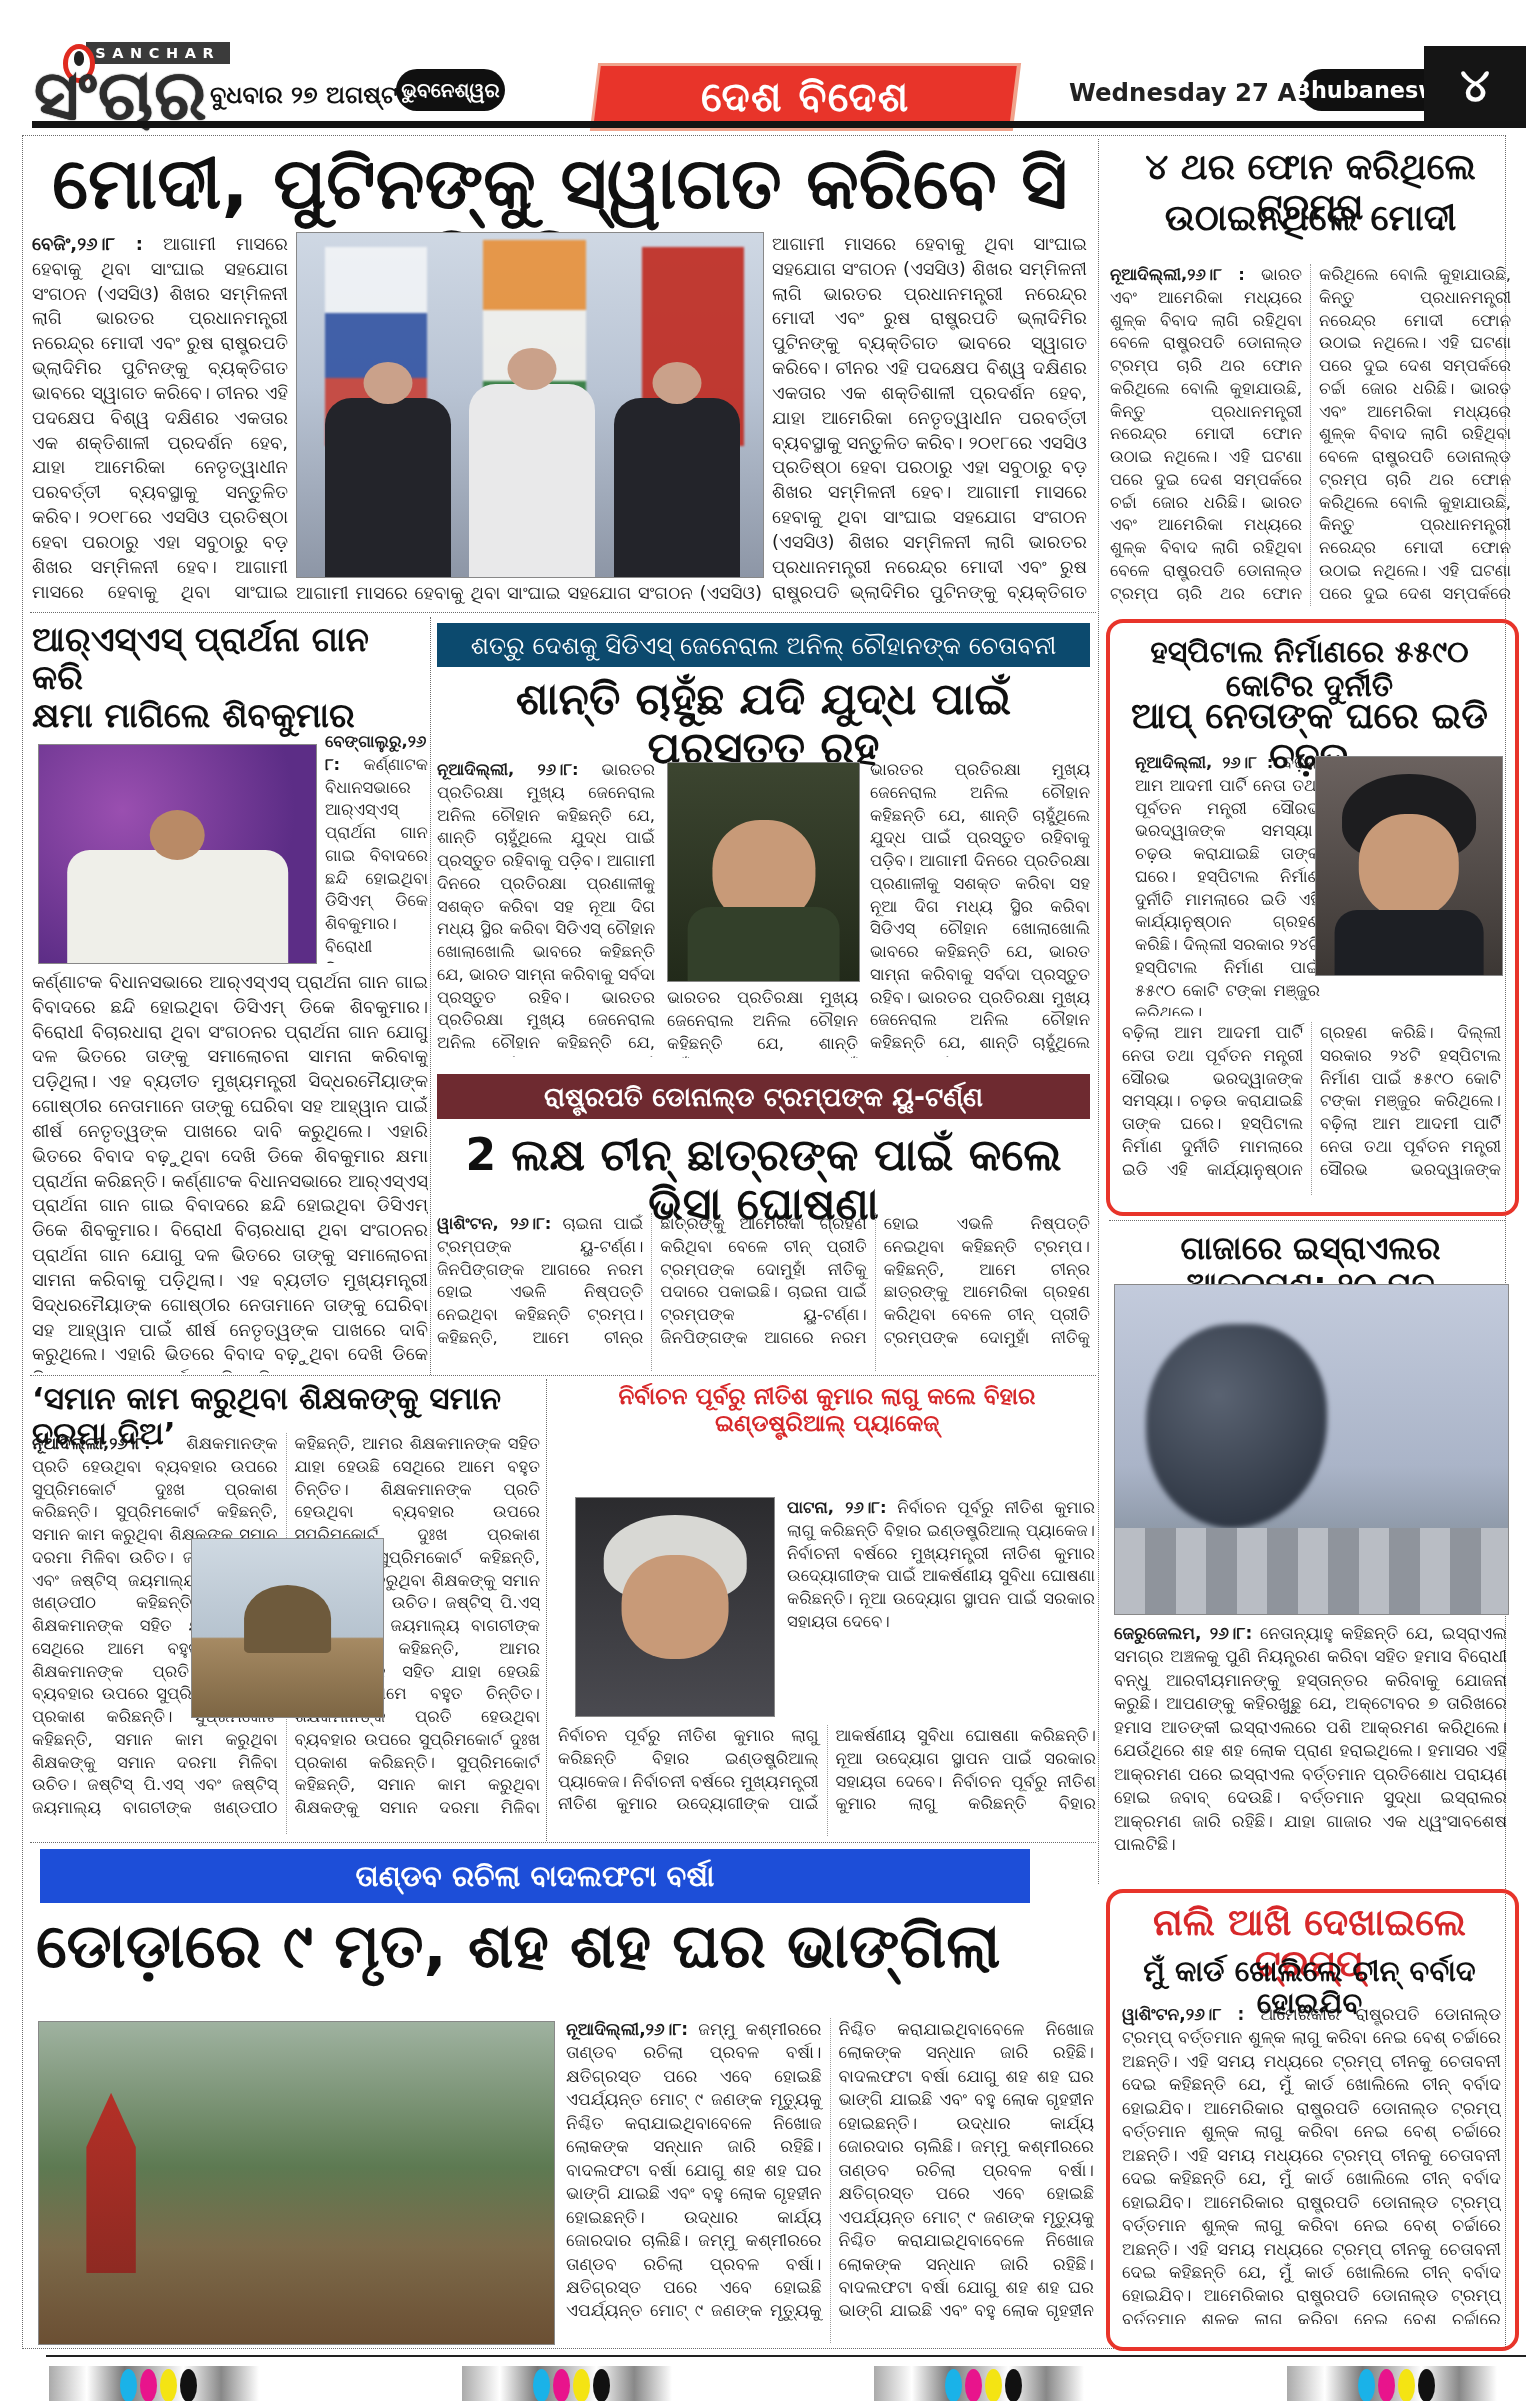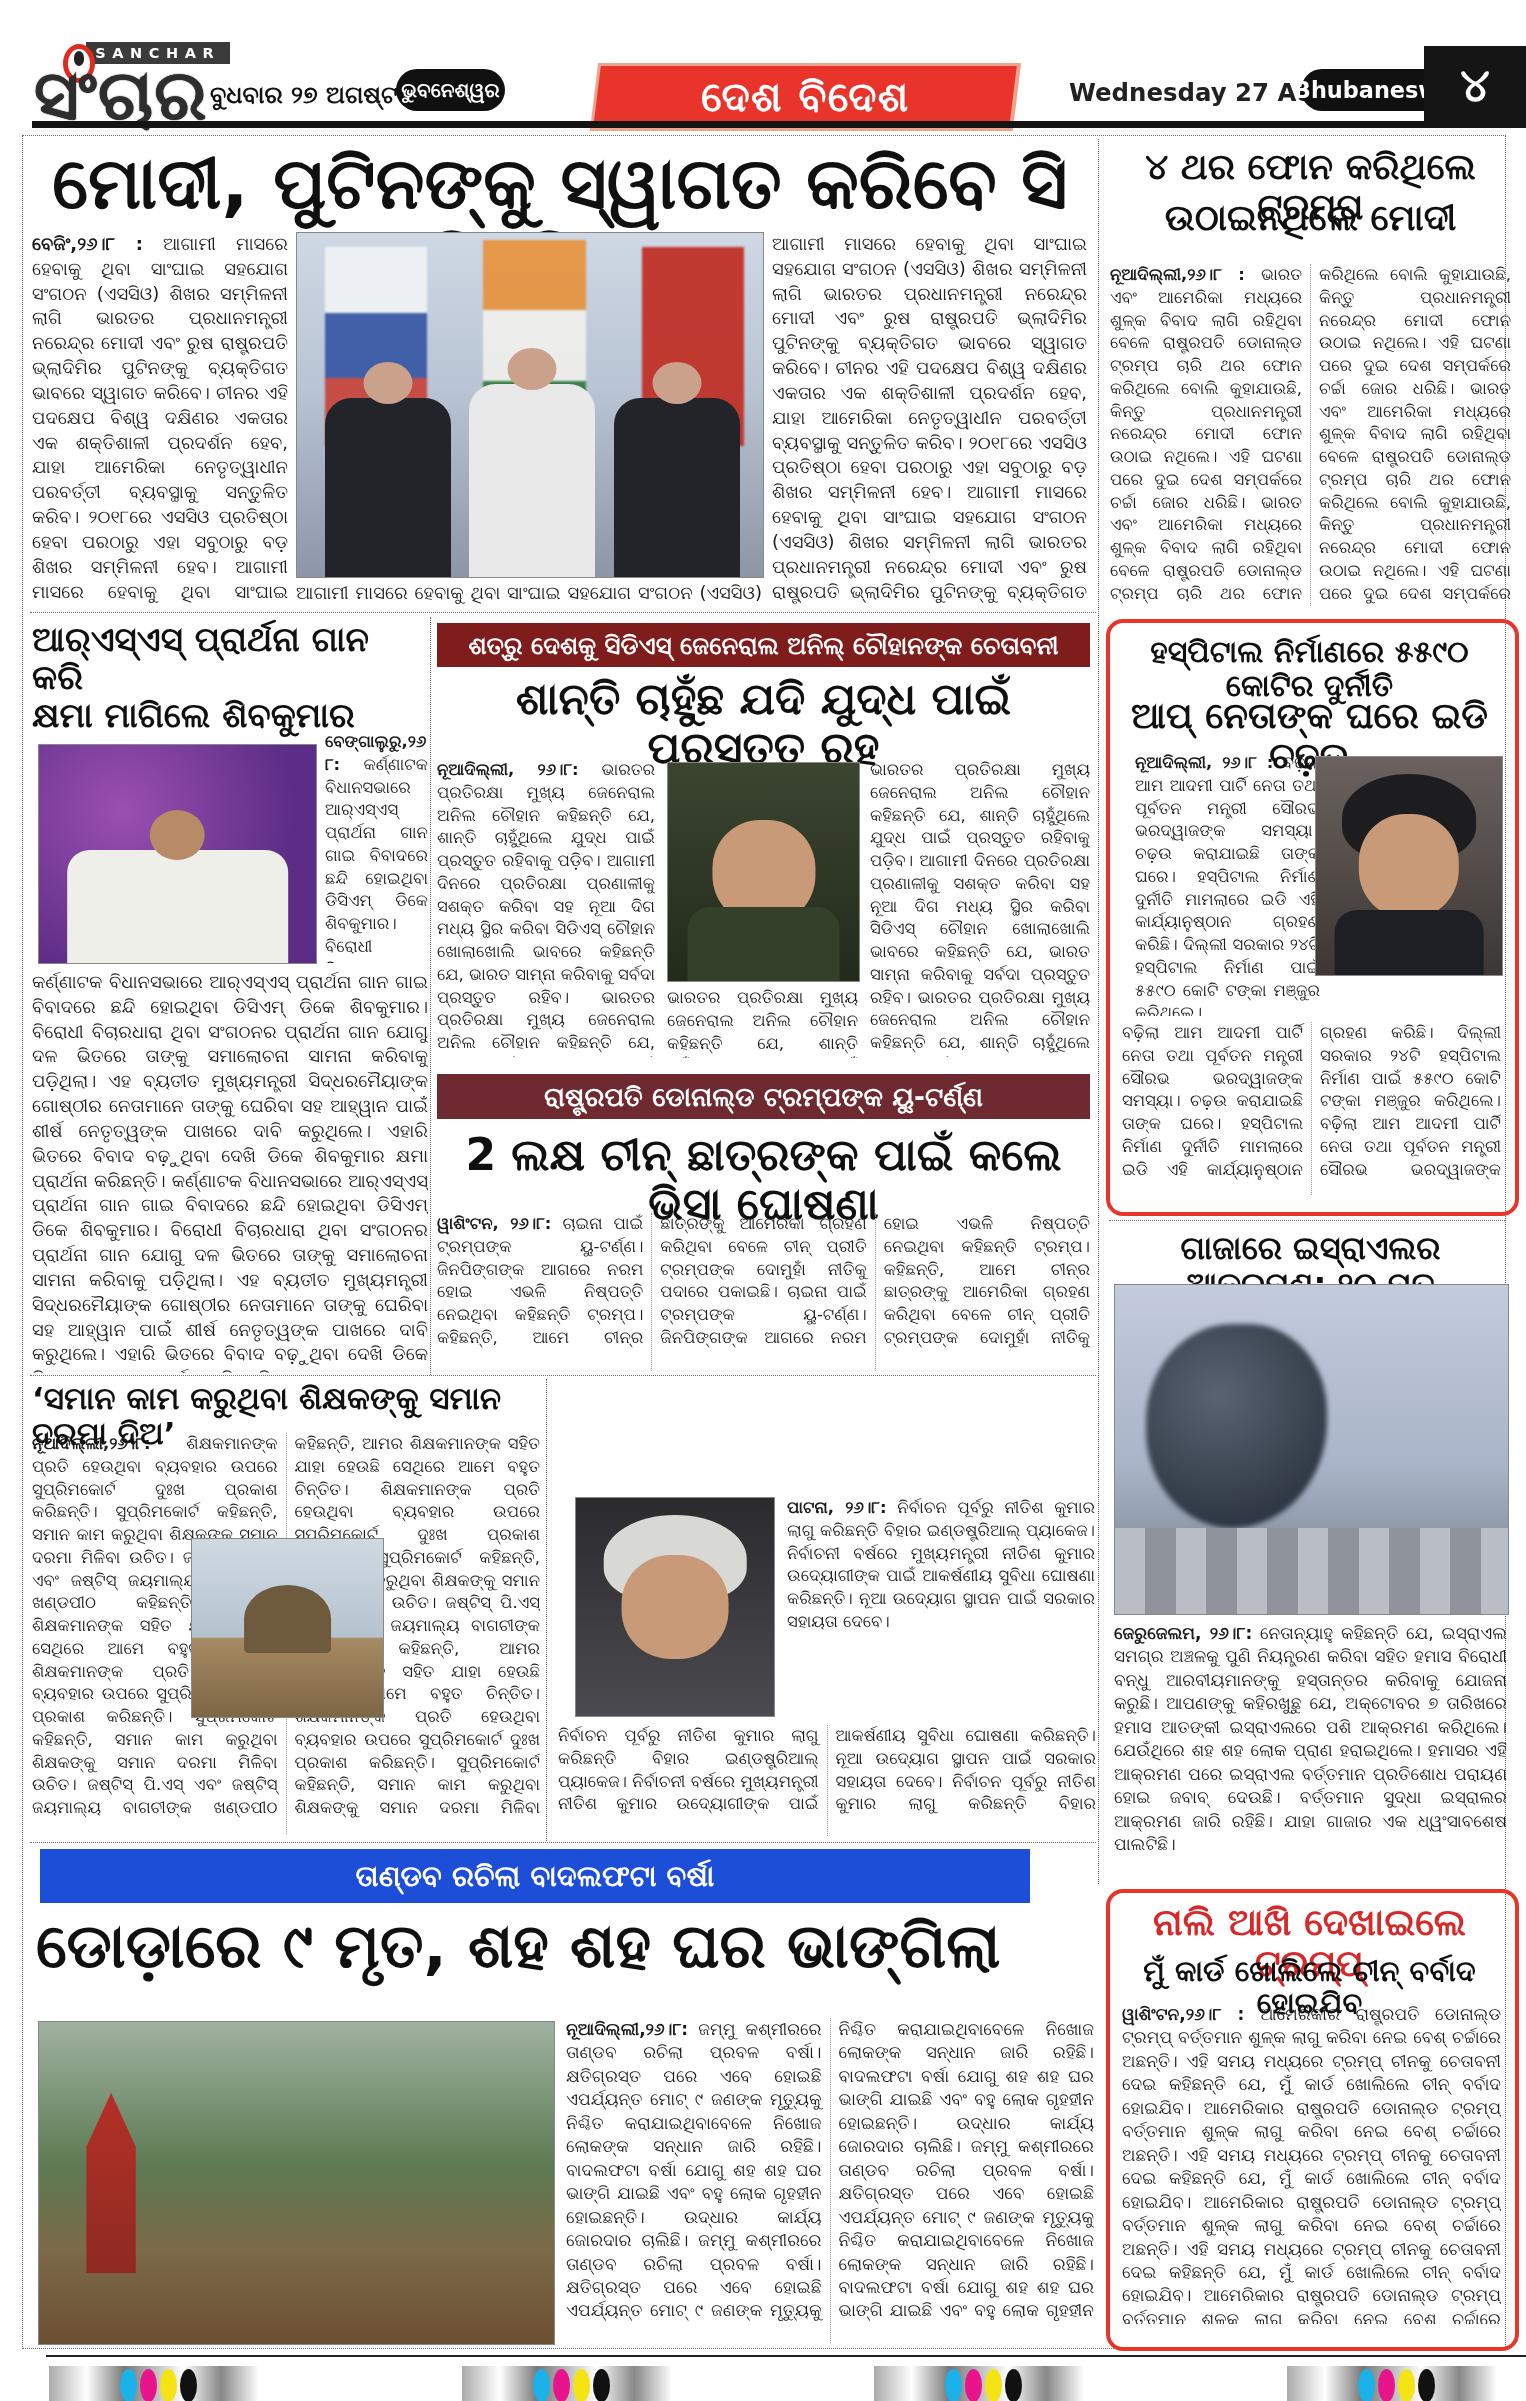--- a/index.html
+++ b/index.html
@@ -22,21 +22,21 @@
   .pageno{background:#151515;color:#fff;display:flex;align-items:center;justify-content:center;
           font-size:46px;font-weight:700;}
   .mast-rule{background:#141414;}
   
   .dotbox{border:1.3px dotted #6a6a6a;}
   .vdot{border-left:1.3px dotted #6a6a6a;}
   .hdot{border-top:1.3px dotted #6a6a6a;}
   
   .hl{font-weight:900;color:#101010;line-height:1.12;letter-spacing:0px;}
   .center{text-align:center;}
-  .kicker-bar{background:#7f1d1d;color:#fff;font-weight:700;display:flex;align-items:center;justify-content:center;}
+  .kicker-bar{background:#0c4a6e;color:#fff;font-weight:400;display:flex;align-items:center;justify-content:center;}
   .kicker-maroon{background:#6e2a30;color:#fff;font-weight:800;display:flex;align-items:center;justify-content:center;}
   .kicker-redtext{color:#d7282a;font-weight:800;text-align:center;}
   .black-banner{background:#1d4ed8;color:#fff;font-weight:800;display:flex;align-items:center;justify-content:center;}
   .redbox{border:4.6px solid #e8342a;border-radius:17px;}
   
   .body-txt{font-size:18px;line-height:1.38;text-align:justify;overflow:hidden;color:#1c1c1c;}
   .cols2{column-count:2;column-gap:17px;column-rule:0.7px dotted #999;}
   .cols3{column-count:3;column-gap:17px;column-rule:0.7px dotted #999;}
   .dateline{font-weight:700;}
   
@@ -214,20 +214,21 @@
 
   <div class="abs hl" style="left:32px;top:1381px;width:511px;font-size:31px;">‘ସମାନ କାମ କରୁଥିବା ଶିକ୍ଷକଙ୍କୁ ସମାନ ଦରମା ଦିଅ’</div>
   <div class="abs body-txt cols2" style="left:32px;top:1433px;width:508px;height:401px;font-size:16.5px;">
     <span class="dateline">ନୂଆଦିଲ୍ଲୀ,୨୬।୮:</span>
     <span>ଶିକ୍ଷକମାନଙ୍କ ପ୍ରତି ହେଉଥିବା ବ୍ୟବହାର ଉପରେ ସୁପ୍ରିମକୋର୍ଟ ଦୁଃଖ ପ୍ରକାଶ କରିଛନ୍ତି। ସୁପ୍ରିମକୋର୍ଟ କହିଛନ୍ତି, ସମାନ କାମ କରୁଥିବା ଶିକ୍ଷକଙ୍କୁ ସମାନ ଦରମା ମିଳିବା ଉଚିତ। ଜଷ୍ଟିସ୍ ପି.ଏସ୍ ଏବଂ ଜଷ୍ଟିସ୍ ଜୟମାଲ୍ୟ ବାଗଚୀଙ୍କ ଖଣ୍ଡପୀଠ କହିଛନ୍ତି, ଆମର ଶିକ୍ଷକମାନଙ୍କ ସହିତ ଯାହା ହେଉଛି ସେଥିରେ ଆମେ ବହୁତ ଚିନ୍ତିତ। ଶିକ୍ଷକମାନଙ୍କ ପ୍ରତି ହେଉଥିବା ବ୍ୟବହାର ଉପରେ ସୁପ୍ରିମକୋର୍ଟ ଦୁଃଖ ପ୍ରକାଶ କରିଛନ୍ତି। ସୁପ୍ରିମକୋର୍ଟ କହିଛନ୍ତି, ସମାନ କାମ କରୁଥିବା ଶିକ୍ଷକଙ୍କୁ ସମାନ ଦରମା ମିଳିବା ଉଚିତ। ଜଷ୍ଟିସ୍ ପି.ଏସ୍ ଏବଂ ଜଷ୍ଟିସ୍ ଜୟମାଲ୍ୟ ବାଗଚୀଙ୍କ ଖଣ୍ଡପୀଠ କହିଛନ୍ତି, ଆମର ଶିକ୍ଷକମାନଙ୍କ ସହିତ ଯାହା ହେଉଛି ସେଥିରେ ଆମେ ବହୁତ ଚିନ୍ତିତ। ଶିକ୍ଷକମାନଙ୍କ ପ୍ରତି ହେଉଥିବା ବ୍ୟବହାର ଉପରେ ସୁପ୍ରିମକୋର୍ଟ ଦୁଃଖ ପ୍ରକାଶ କରିଛନ୍ତି। ସୁପ୍ରିମକୋର୍ଟ କହିଛନ୍ତି, ସମାନ କାମ କରୁଥିବା ଶିକ୍ଷକଙ୍କୁ ସମାନ ଦରମା ମିଳିବା ଉଚିତ। ଜଷ୍ଟିସ୍ ପି.ଏସ୍ ଏବଂ ଜଷ୍ଟିସ୍ ଜୟମାଲ୍ୟ ବାଗଚୀଙ୍କ ଖଣ୍ଡପୀଠ କହିଛନ୍ତି, ଆମର ଶିକ୍ଷକମାନଙ୍କ ସହିତ ଯାହା ହେଉଛି ସେଥିରେ ଆମେ ବହୁତ ଚିନ୍ତିତ। ଶିକ୍ଷକମାନଙ୍କ ପ୍ରତି ହେଉଥିବା ବ୍ୟବହାର ଉପରେ ସୁପ୍ରିମକୋର୍ଟ ଦୁଃଖ ପ୍ରକାଶ କରିଛନ୍ତି। ସୁପ୍ରିମକୋର୍ଟ କହିଛନ୍ତି, ସମାନ କାମ କରୁଥିବା ଶିକ୍ଷକଙ୍କୁ ସମାନ ଦରମା ମିଳିବା ଉଚିତ। ଜଷ୍ଟିସ୍ ପି.ଏସ୍ ଏବଂ ଜଷ୍ଟିସ୍ ଜୟମାଲ୍ୟ ବାଗଚୀଙ୍କ ଖଣ୍ଡପୀଠ କହିଛନ୍ତି, ଆମର ଶିକ୍ଷକମାନଙ୍କ ସହିତ ଯାହା ହେଉଛି ସେଥିରେ ଆମେ ବହୁତ ଚିନ୍ତିତ।</span>
   </div>
   <div class="abs photo ph-court" style="left:191px;top:1538px;width:191px;height:178px;">
     <div class="dome"></div>
   </div>
 
+  <div class="abs kicker-redtext" style="left:558px;top:1383px;width:538px;font-size:23px;">ନିର୍ବାଚନ ପୂର୍ବରୁ ନୀତିଶ କୁମାର ଲାଗୁ କଲେ ବିହାର ଇଣ୍ଡଷ୍ଟ୍ରିଆଲ୍ ପ୍ୟାକେଜ୍</div>
   <div class="abs photo ph-nitish" style="left:575px;top:1497px;width:198px;height:218px;">
     <div class="hair"></div>
     <div class="face"></div>
   </div>
   <div class="abs body-txt" style="left:787px;top:1497px;width:308px;height:219px;font-size:16.5px;">
     <span class="dateline">ପାଟନା, ୨୬।୮:</span>
     <span>ନିର୍ବାଚନ ପୂର୍ବରୁ ନୀତିଶ କୁମାର ଲାଗୁ କରିଛନ୍ତି ବିହାର ଇଣ୍ଡଷ୍ଟ୍ରିଆଲ୍ ପ୍ୟାକେଜ। ନିର୍ବାଚନୀ ବର୍ଷରେ ମୁଖ୍ୟମନ୍ତ୍ରୀ ନୀତିଶ କୁମାର ଉଦ୍ୟୋଗୀଙ୍କ ପାଇଁ ଆକର୍ଷଣୀୟ ସୁବିଧା ଘୋଷଣା କରିଛନ୍ତି। ନୂଆ ଉଦ୍ୟୋଗ ସ୍ଥାପନ ପାଇଁ ସରକାର ସହାୟତା ଦେବେ।</span>
   </div>
   <div class="abs body-txt cols2" style="left:558px;top:1725px;width:538px;height:111px;font-size:16.5px;">
     <span>ନିର୍ବାଚନ ପୂର୍ବରୁ ନୀତିଶ କୁମାର ଲାଗୁ କରିଛନ୍ତି ବିହାର ଇଣ୍ଡଷ୍ଟ୍ରିଆଲ୍ ପ୍ୟାକେଜ। ନିର୍ବାଚନୀ ବର୍ଷରେ ମୁଖ୍ୟମନ୍ତ୍ରୀ ନୀତିଶ କୁମାର ଉଦ୍ୟୋଗୀଙ୍କ ପାଇଁ ଆକର୍ଷଣୀୟ ସୁବିଧା ଘୋଷଣା କରିଛନ୍ତି। ନୂଆ ଉଦ୍ୟୋଗ ସ୍ଥାପନ ପାଇଁ ସରକାର ସହାୟତା ଦେବେ। ନିର୍ବାଚନ ପୂର୍ବରୁ ନୀତିଶ କୁମାର ଲାଗୁ କରିଛନ୍ତି ବିହାର ଇଣ୍ଡଷ୍ଟ୍ରିଆଲ୍ ପ୍ୟାକେଜ। ନିର୍ବାଚନୀ ବର୍ଷରେ ମୁଖ୍ୟମନ୍ତ୍ରୀ ନୀତିଶ କୁମାର ଉଦ୍ୟୋଗୀଙ୍କ ପାଇଁ ଆକର୍ଷଣୀୟ ସୁବିଧା ଘୋଷଣା କରିଛନ୍ତି। ନୂଆ ଉଦ୍ୟୋଗ ସ୍ଥାପନ ପାଇଁ ସରକାର ସହାୟତା ଦେବେ।</span>

